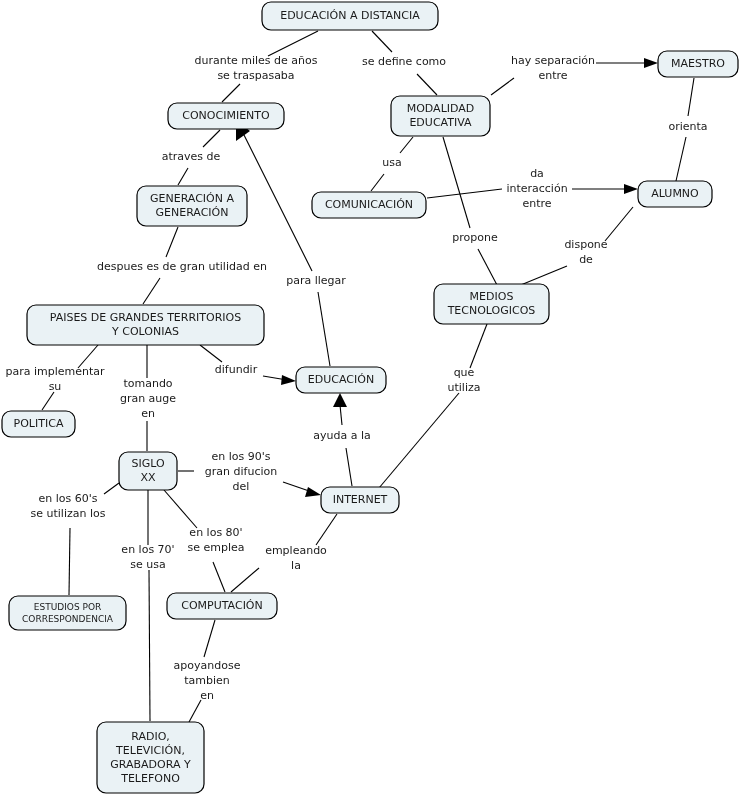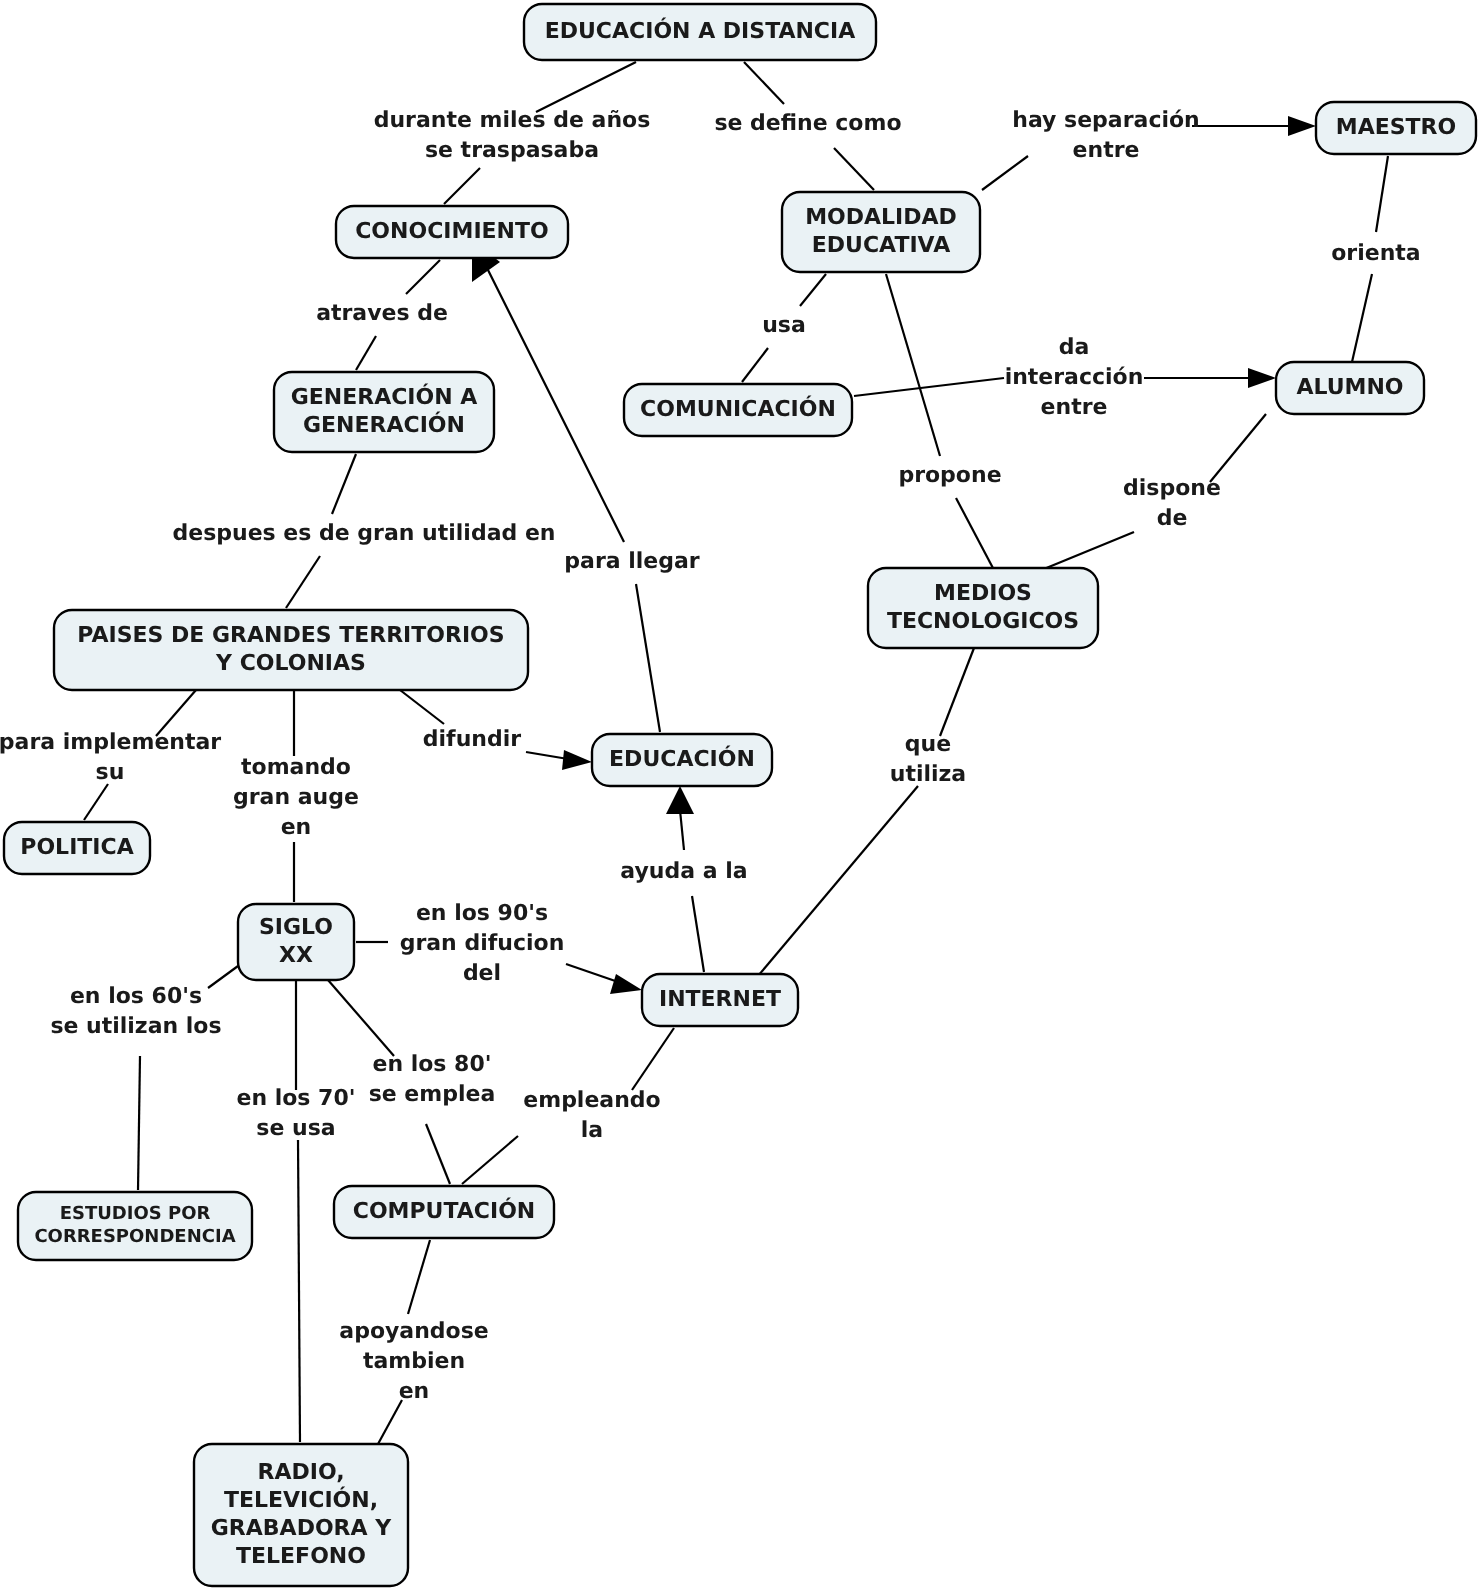--- a/index.html
+++ b/index.html
@@ -7,21 +7,20 @@
     padding: 0;
     background: #ffffff;
   }
   #map-root {
     position: relative;
     width: 740px;
     height: 794px;
     background: #ffffff;
     font-family: "DejaVu Sans", sans-serif;
     overflow: hidden;
-    font-weight: bold;
   }
   svg#map-svg {
     position: absolute;
     left: 0;
     top: 0;
     width: 740px;
     height: 794px;
   }
   .edge-line {
     stroke: #000000;

